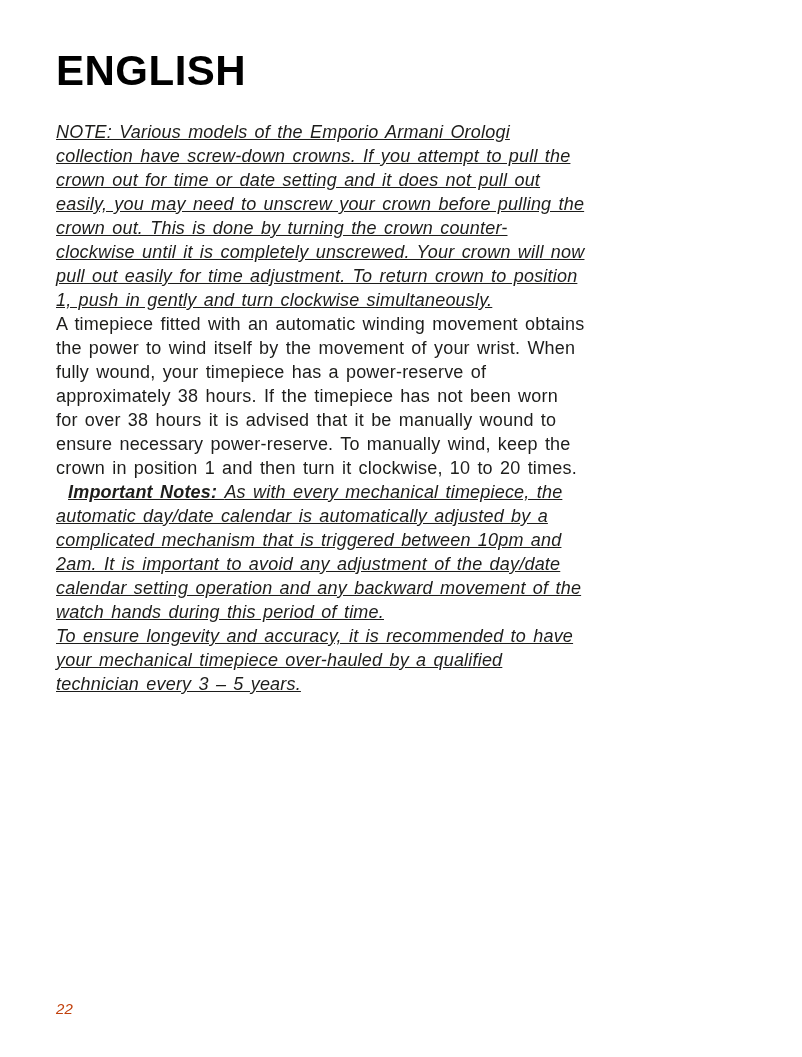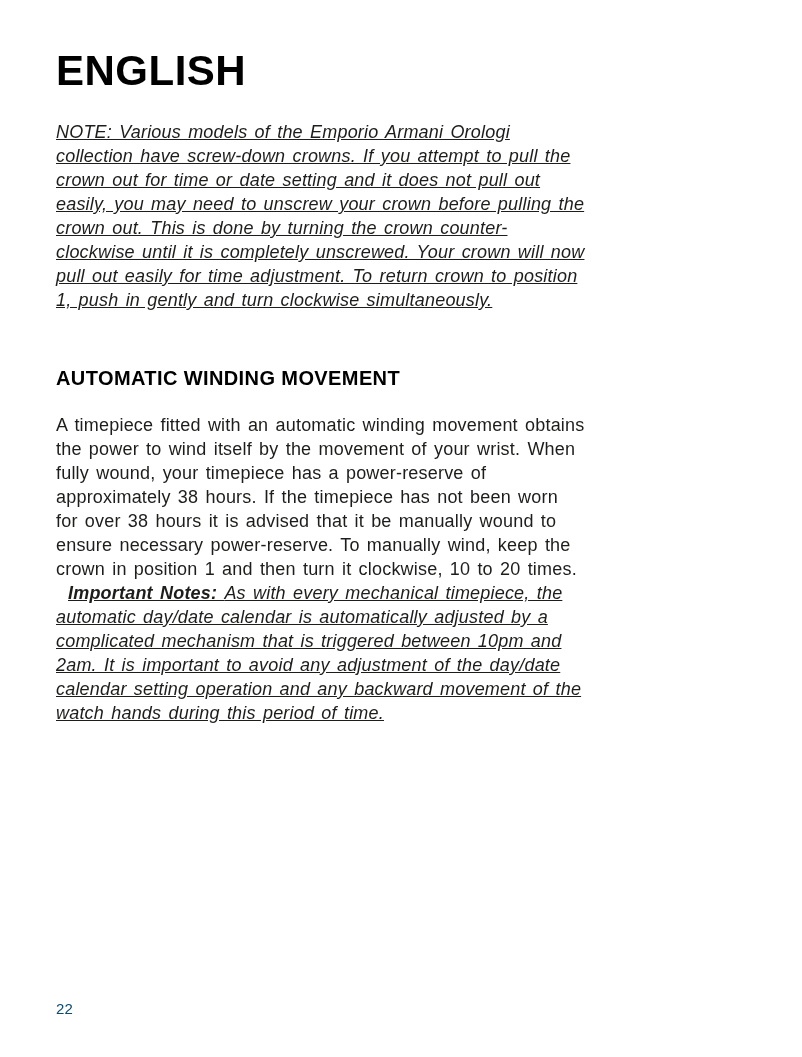--- a/index.html
+++ b/index.html
@@ -56,35 +56,36 @@
     font-weight: 800;
     font-style: italic;
     margin-left: 12px;
   }
   .page-number {
     position: absolute;
     left: 56px;
     bottom: 39px;
     font-size: 15px;
     line-height: 18px;
-    color: #0c4a6e;
+    color: #c2410c;
     letter-spacing: 0.2px;
+    font-style: italic;
   }
 </style>
 </head>
 <body>
 
 <div class="page">
 
   <h1 class="lang-heading">ENGLISH</h1>
 
   <p class="body-text italic">NOTE: Various models of the Emporio Armani Orologi collection have screw-down crowns. If you attempt to pull the crown out for time or date setting and it does not pull out easily, you may need to unscrew your crown before pulling the crown out. This is done by turning the crown counter-clockwise until it is completely unscrewed. Your crown will now pull out easily for time adjustment. To return crown to position 1, push in gently and turn clockwise simultaneously.</p>
 
-  <h2 class="section-heading">AUTOMATIC WINDING MOVEMENT</h2>
 
   <p class="body-text">A timepiece fitted with an automatic winding movement obtains the power to wind itself by the movement of your wrist. When fully wound, your timepiece has a power-reserve of approximately 38 hours. If the timepiece has not been worn for over 38 hours it is advised that it be manually wound to ensure necessary power-reserve. To manually wind, keep the crown in position 1 and then turn it clockwise, 10 to 20 times.</p>
 
   <p class="body-text italic spacer-para"><strong class="important-label">Important Notes: </strong><span>As with every mechanical timepiece, the automatic day/date calendar is automatically adjusted by a complicated mechanism that is triggered between 10pm and 2am. It is important to avoid any adjustment of the day/date calendar setting operation and any backward movement of the watch hands during this period of time.</span></p>
 
+  <p class="body-text italic spacer-para-lg">To ensure longevity and accuracy, it is recommended to have your mechanical timepiece over-hauled by a qualified technician every 3 – 5 years.</p>
 
   <div class="page-number">22</div>
 
 </div>
 
 </body></html>

